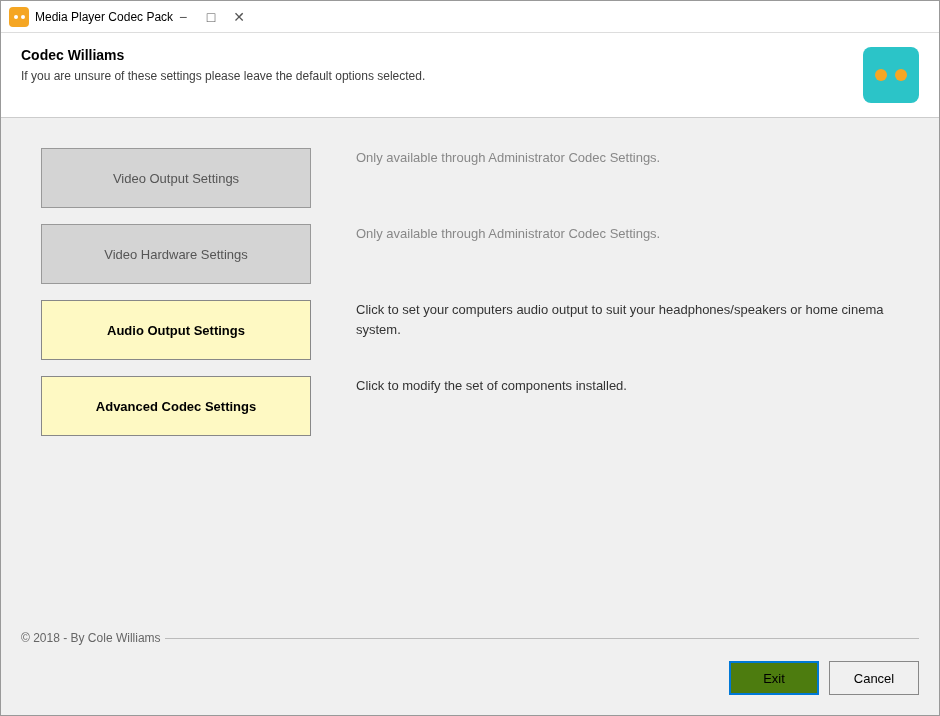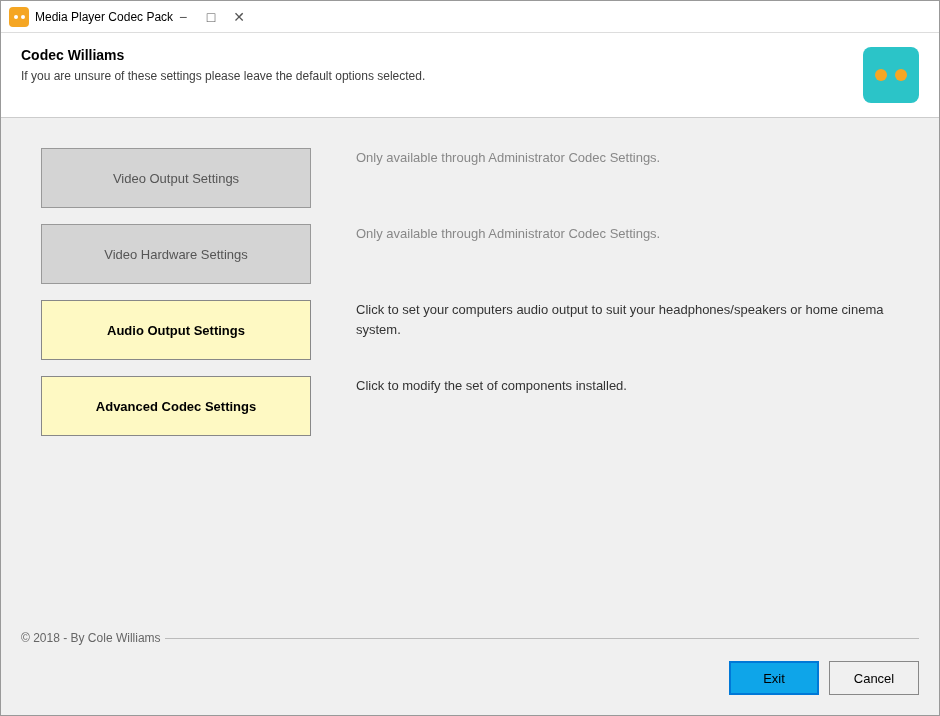--- a/index.html
+++ b/index.html
@@ -230,21 +230,21 @@
       cursor: pointer;
       font-size: 13px;
       color: #000;
       display: flex;
       align-items: center;
       justify-content: center;
     }
 
     .footer-btn.primary {
       border: 2px solid #0078d7;
-      background: #0ea5e9;
+      background: #4d7c0f;
       text-align: center;
     }
   </style>
 </head>
 <body>
 
 <div class="window">
 
   <div class="title-bar">
     <div class="title-bar-left">

